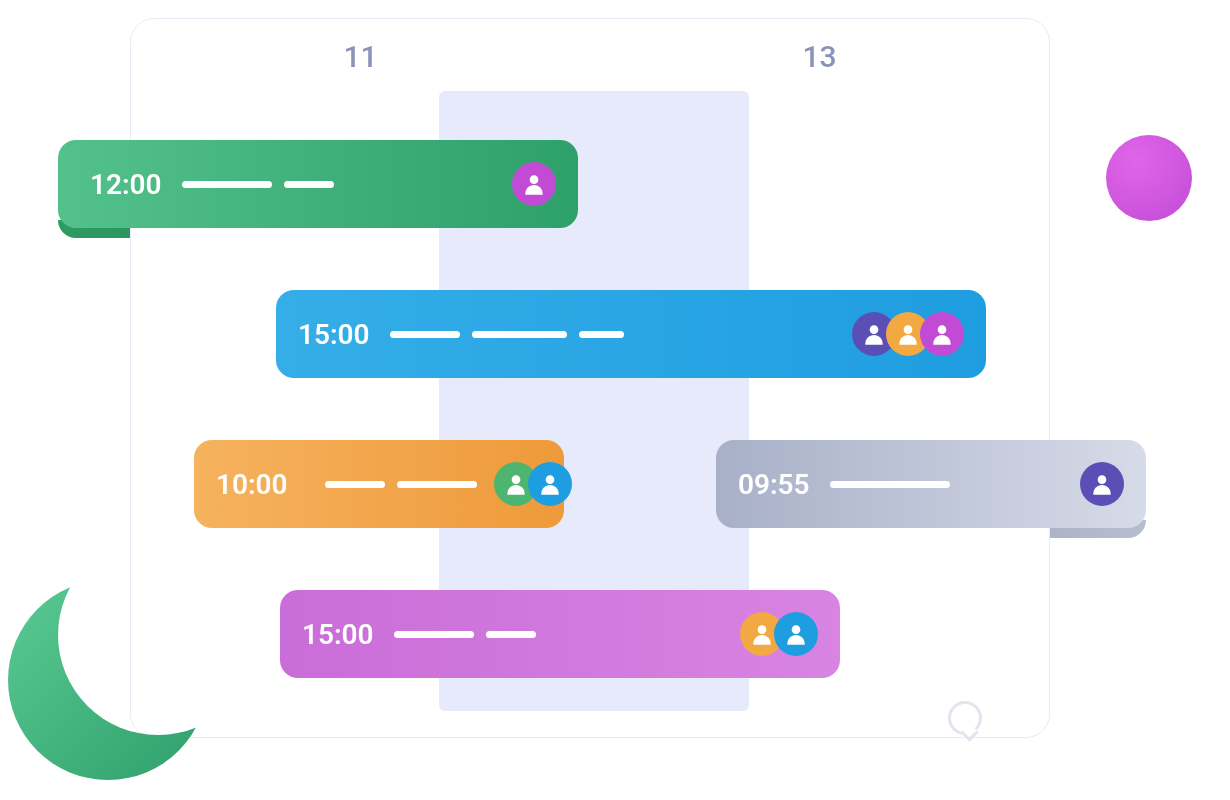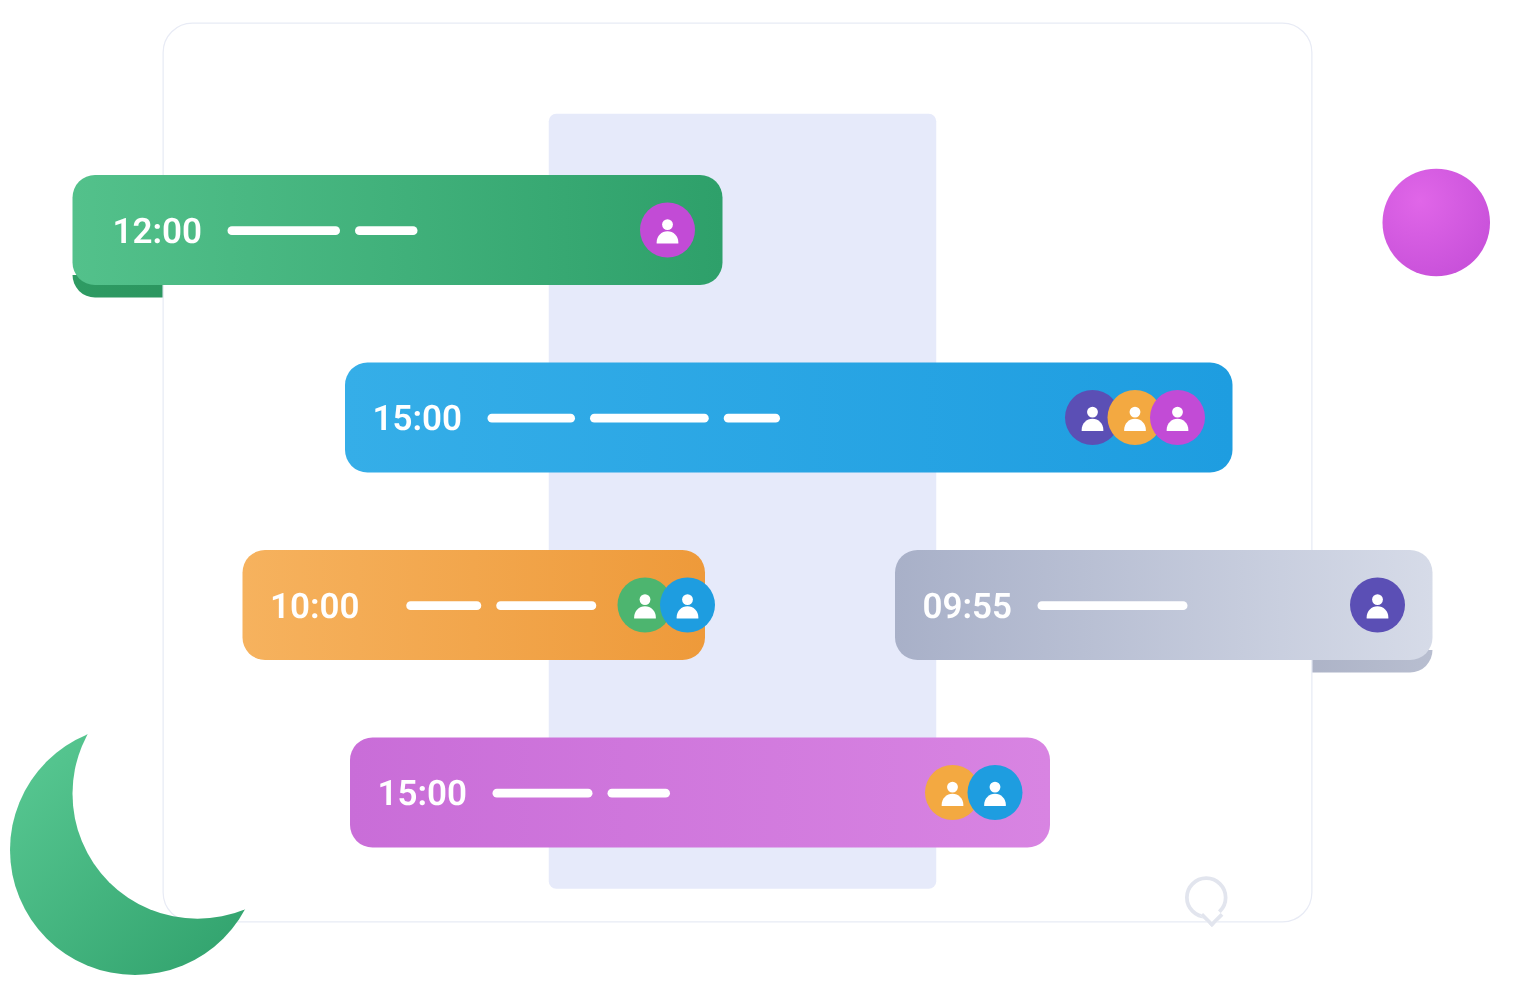--- a/index.html
+++ b/index.html
@@ -150,20 +150,22 @@
     transform: rotate(-45deg);
   }
 </style>
 </head>
 <body>
 
 <div class="stage">
 
   <div class="card">
     <div class="col-headers">
+      <div class="h">11</div>
+      <div class="h">13</div>
     </div>
     <div class="highlight-col"></div>
   </div>
 
   <div id="events-layer">
       <div class="event ev-green" style="left: 58px; top: 140px; width: 520px; padding-left: 32px;">
         <div class="shadow"></div>
         <div class="time">12:00</div>
         <div class="lines">
           <div class="line" style="width: 90px;"></div>

